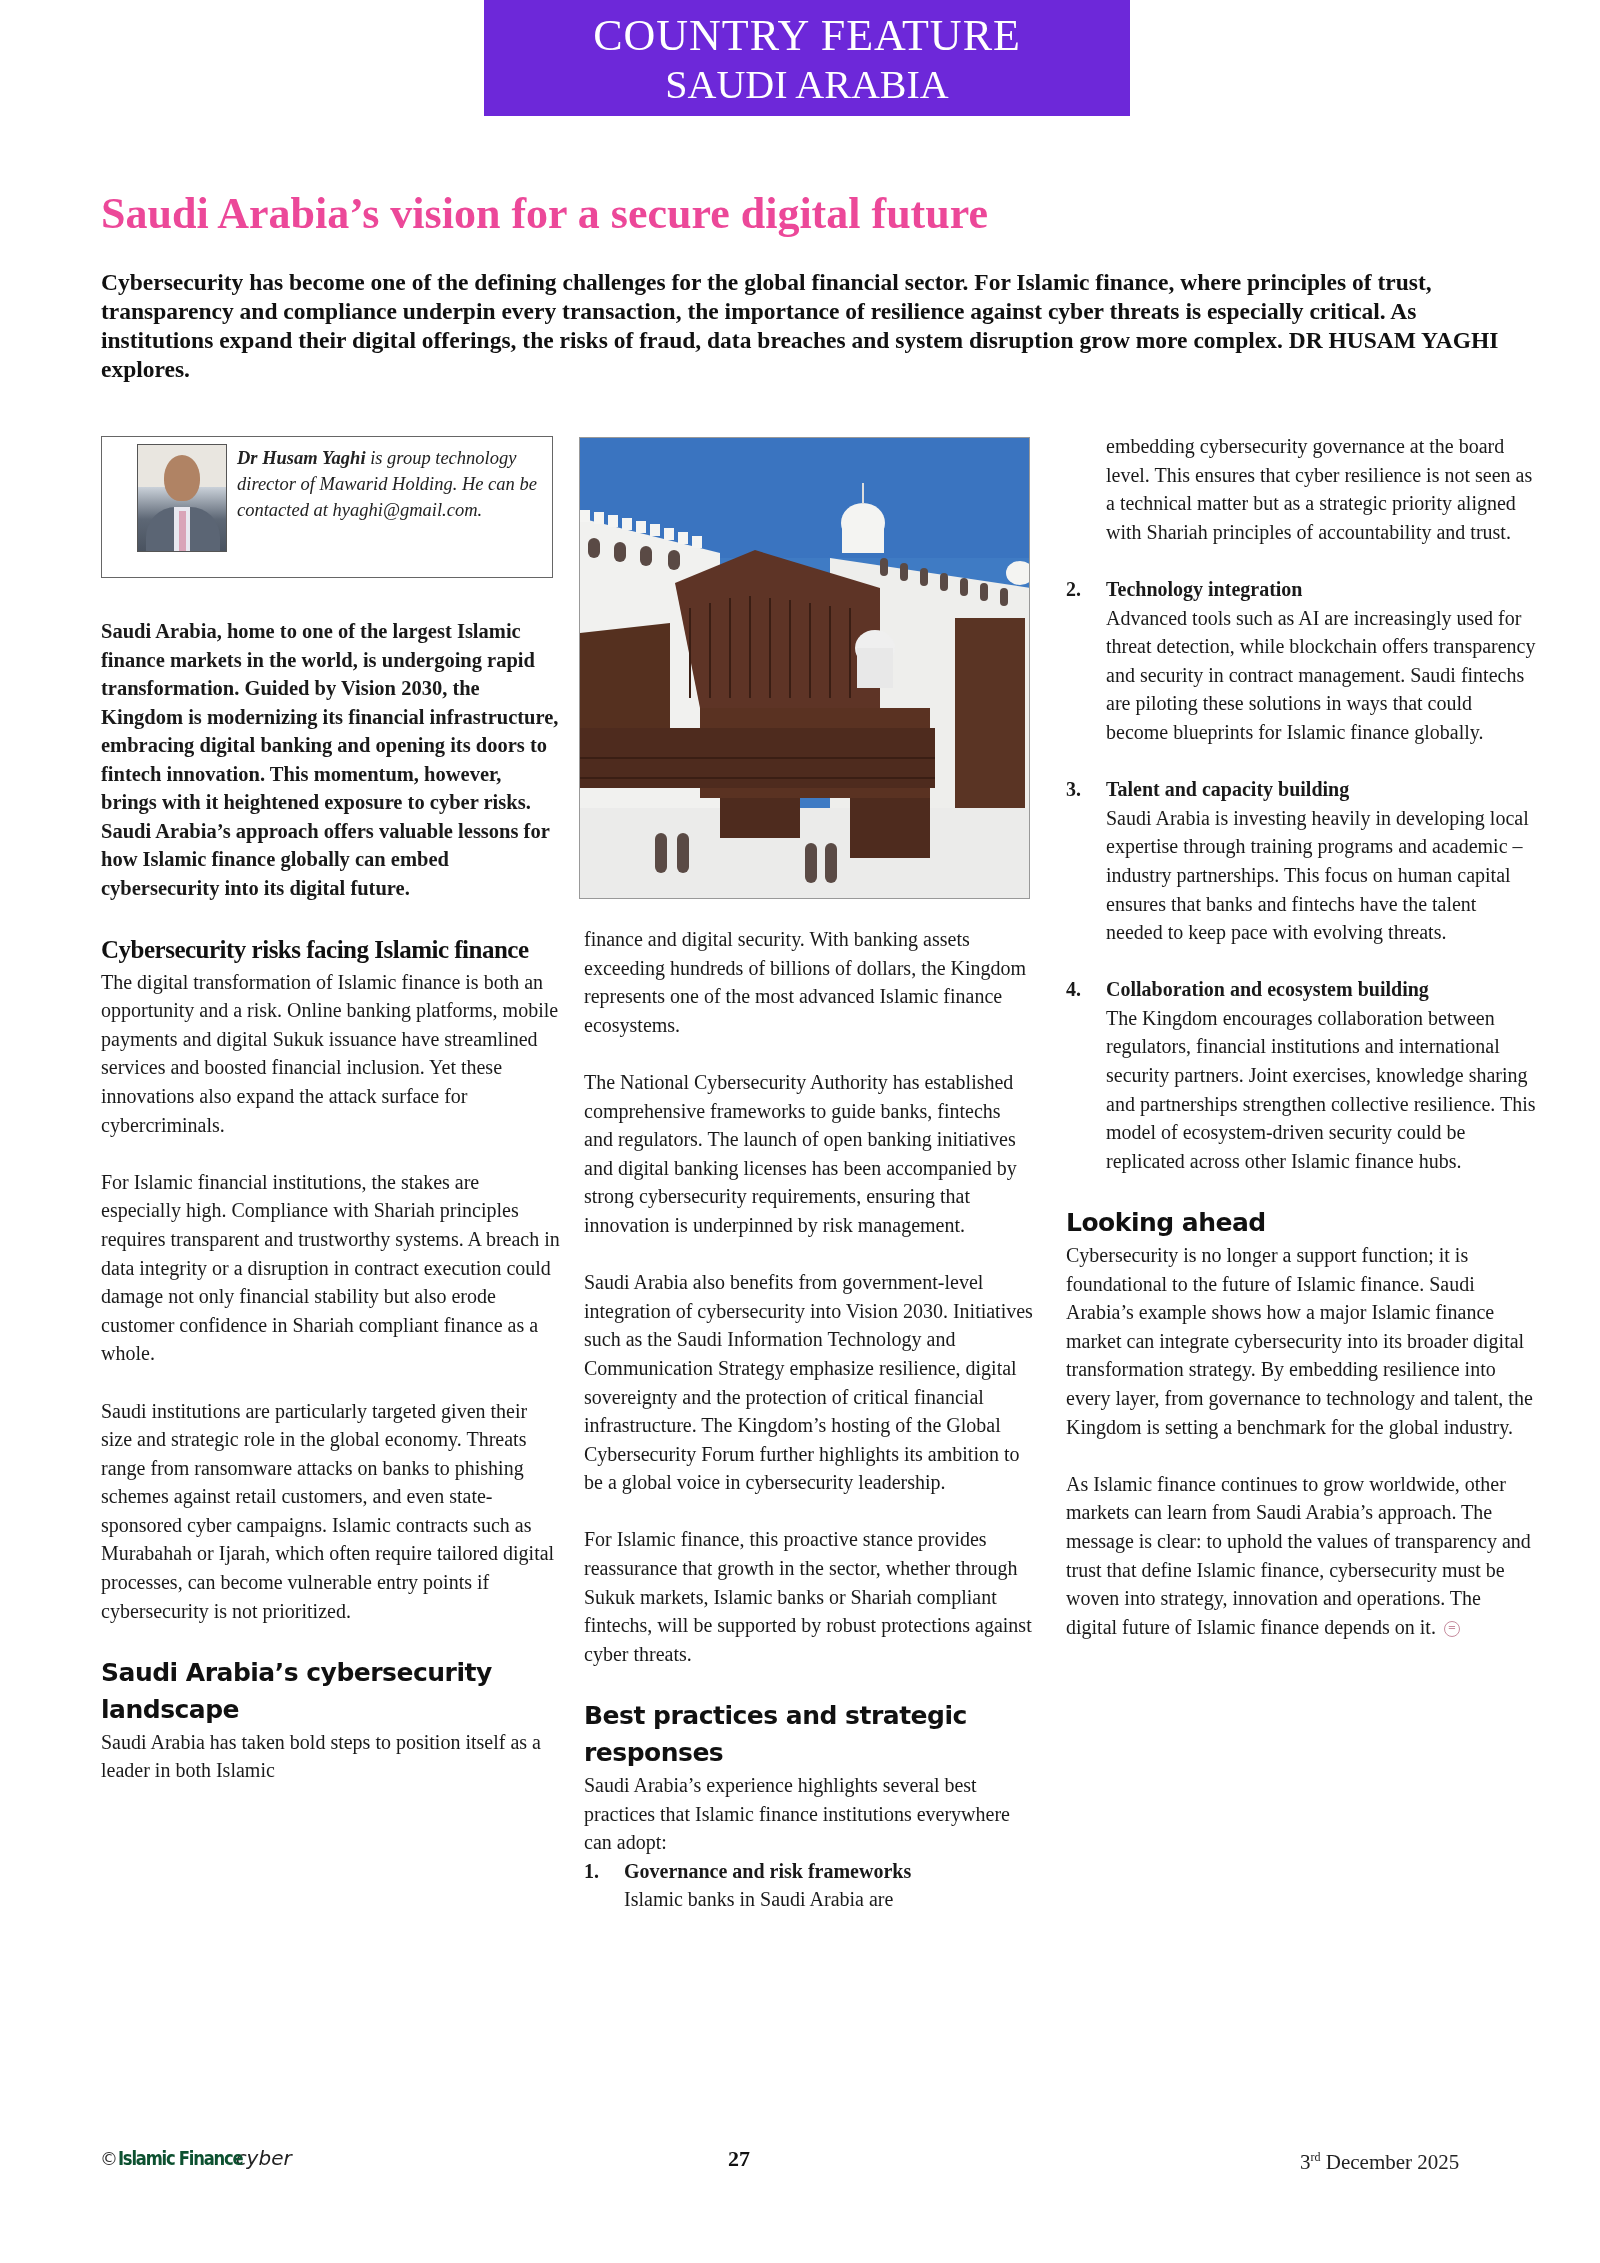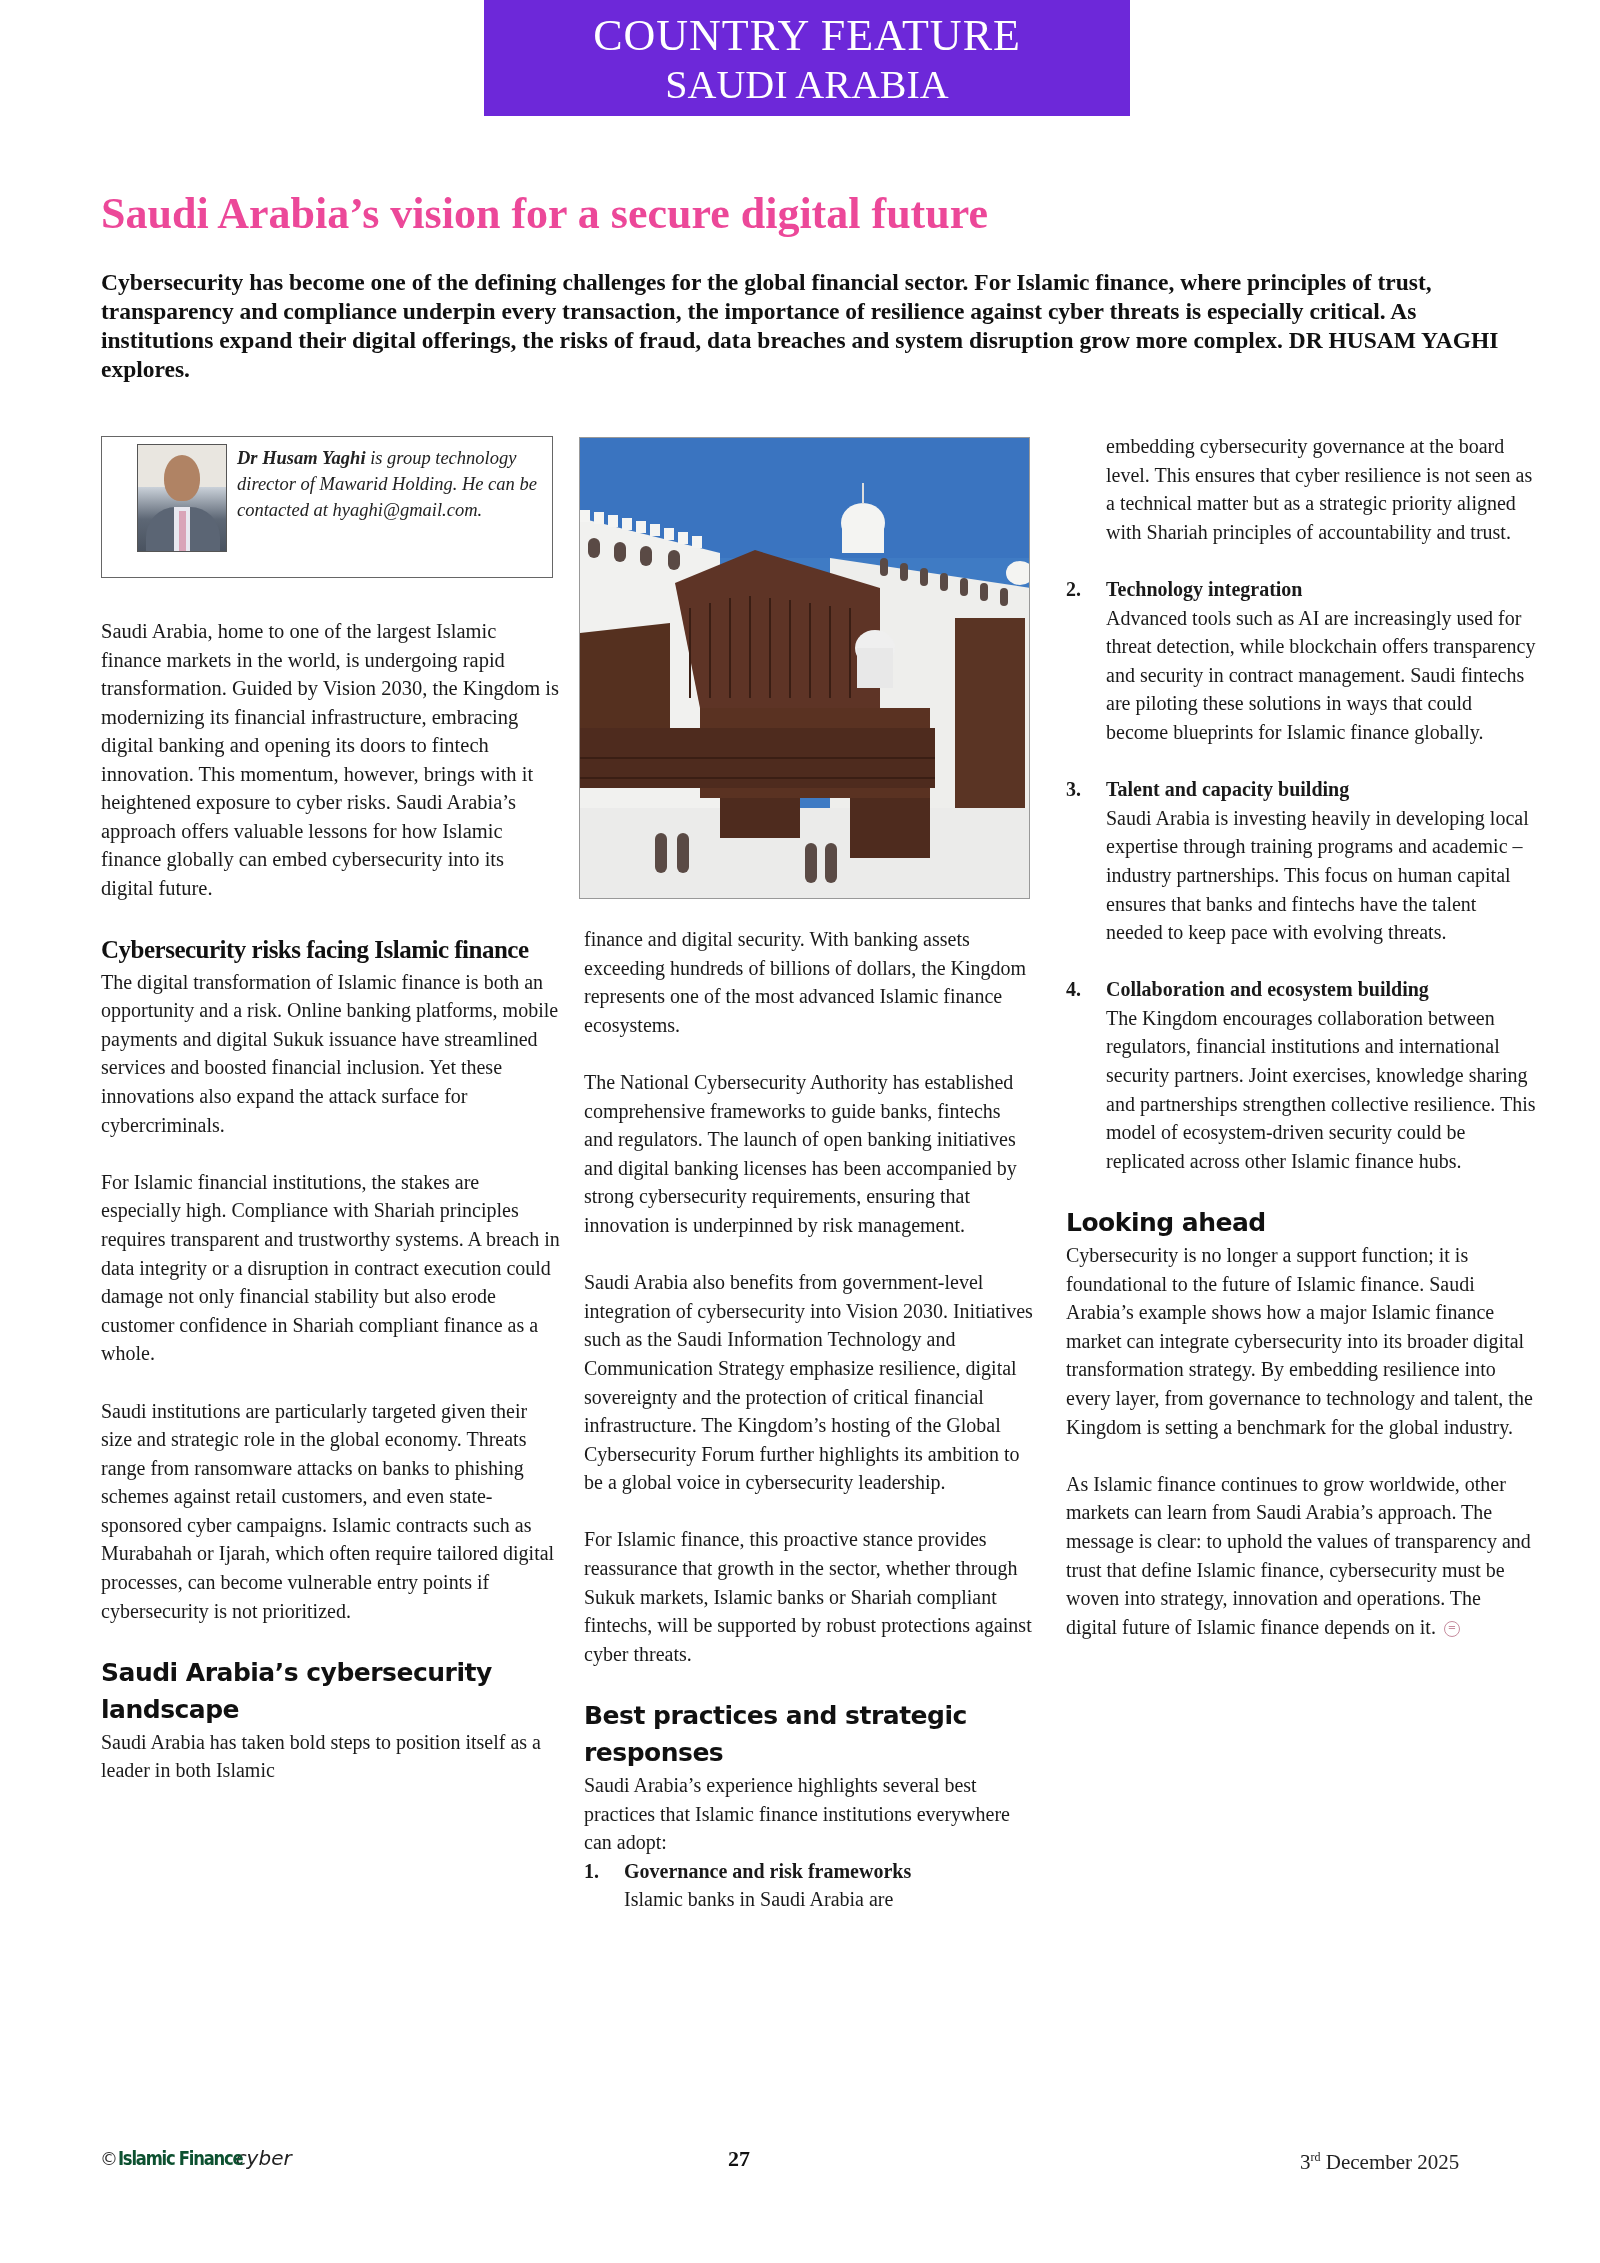--- a/index.html
+++ b/index.html
@@ -20,21 +20,21 @@
   .bio-photo .shirt { position: absolute; left: 36px; top: 62px; width: 16px; height: 46px; background: #e8e8f0; }
   .bio-photo .tie { position: absolute; left: 41px; top: 66px; width: 7px; height: 40px; background: #d9a4b8; }
   .bio-text { position: absolute; left: 135px; top: 8px; width: 305px; font-size: 18.5px; line-height: 26px; font-style: italic; font-family: "Liberation Serif", serif; color: #222; }
   .bio-text b { font-style: italic; }
 
   .col { position: absolute; font-family: "Liberation Serif", serif; font-size: 20px; line-height: 28.6px; color: #1a1a1a; }
   .col1 { left: 101px; top: 617px; width: 460px; }
   .col2 { left: 584px; top: 925px; width: 450px; }
   .col3 { left: 1066px; top: 432px; width: 470px; }
 
-  .lead { font-weight: normal; font-size: 20.5px; line-height: 28.5px; }
+  .lead { font-weight: bold; font-size: 20.5px; line-height: 28.5px; }
   .col p { margin-bottom: 28.6px; }
   .col p.tight { margin-bottom: 0; }
   .sub { font-family: "DejaVu Sans", sans-serif; font-weight: bold; font-size: 25px; line-height: 37px; color: #111; letter-spacing: -0.5px; }
   .sub-gap { margin-top: 4px; font-family: Liberation Serif, serif; }
 
   .numitem { position: relative; padding-left: 40px; margin-bottom: 28.6px; }
   .numitem.last { margin-bottom: 0; }
   .numitem .num { position: absolute; left: 0; top: 0; font-weight: bold; }
   .numitem .t { font-weight: bold; display: block; }
   .col3 .cont { padding-left: 40px; margin-bottom: 28.6px; }

